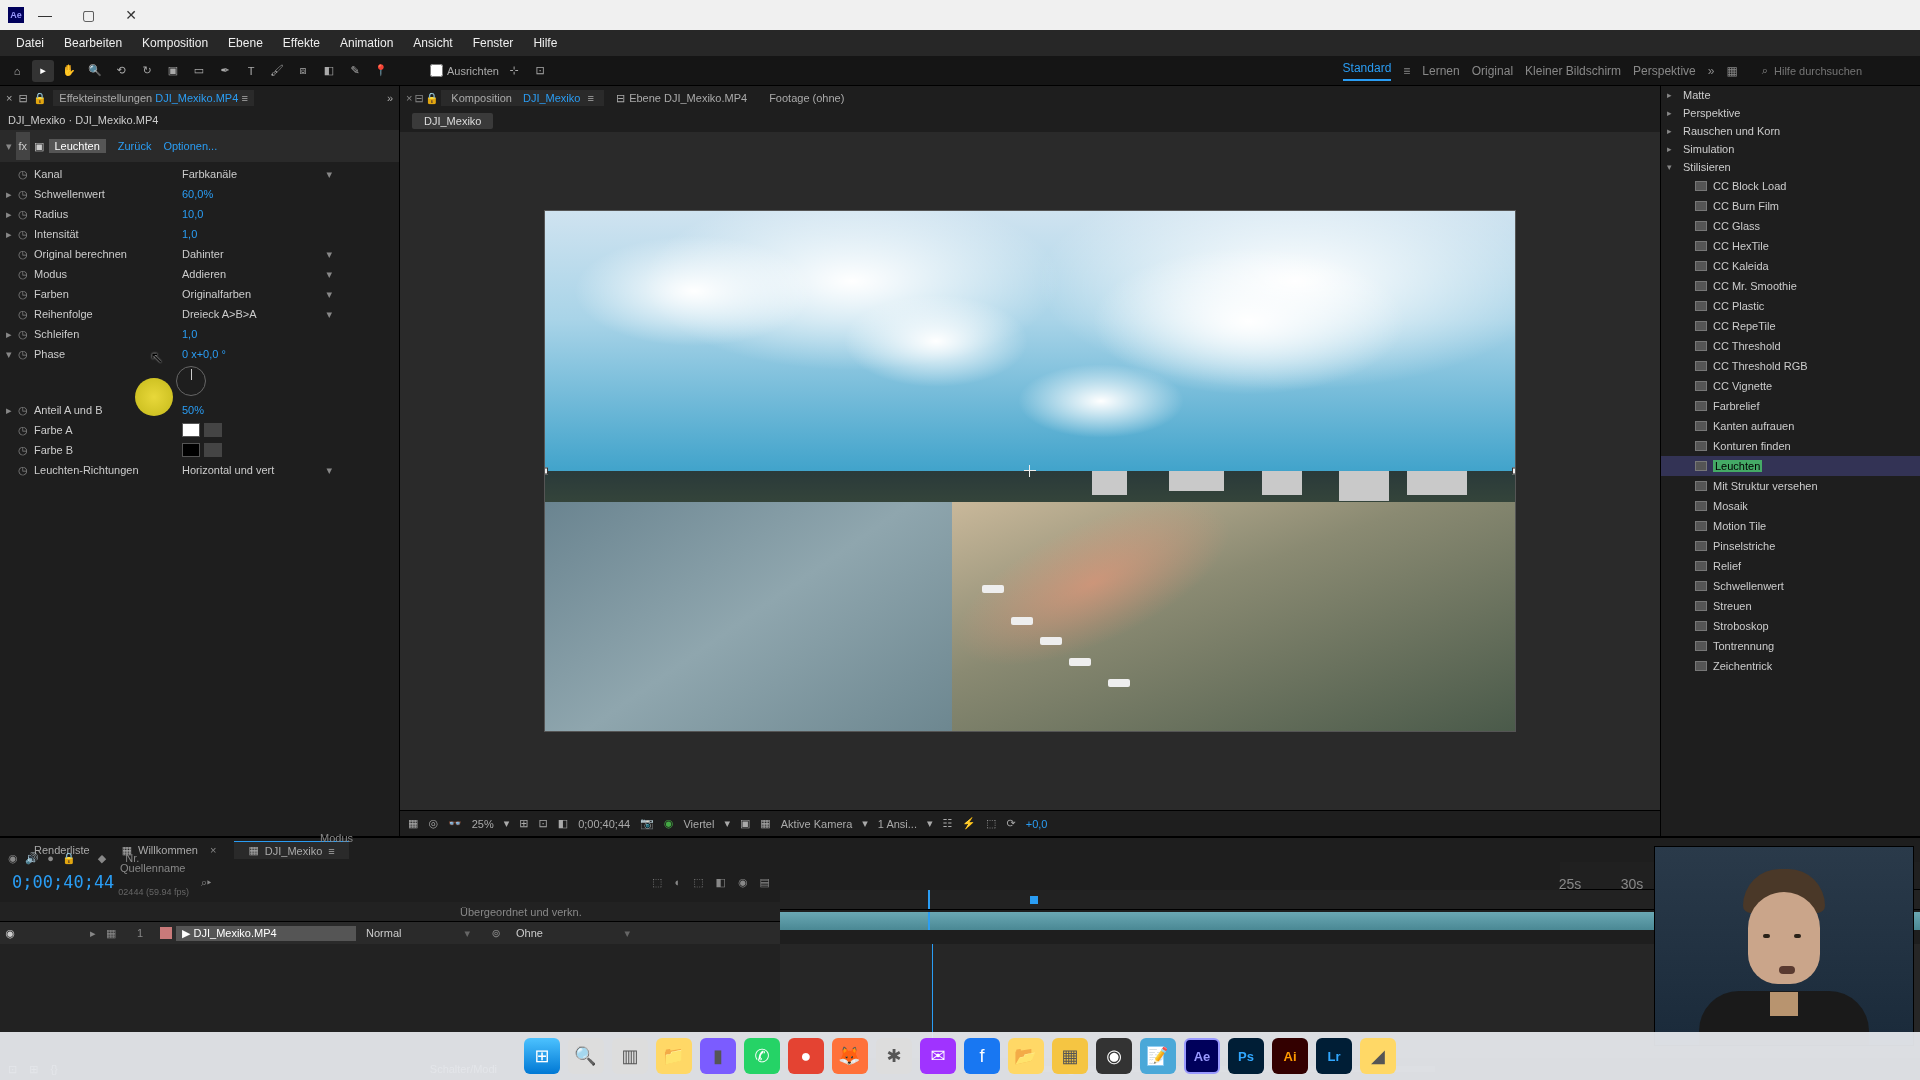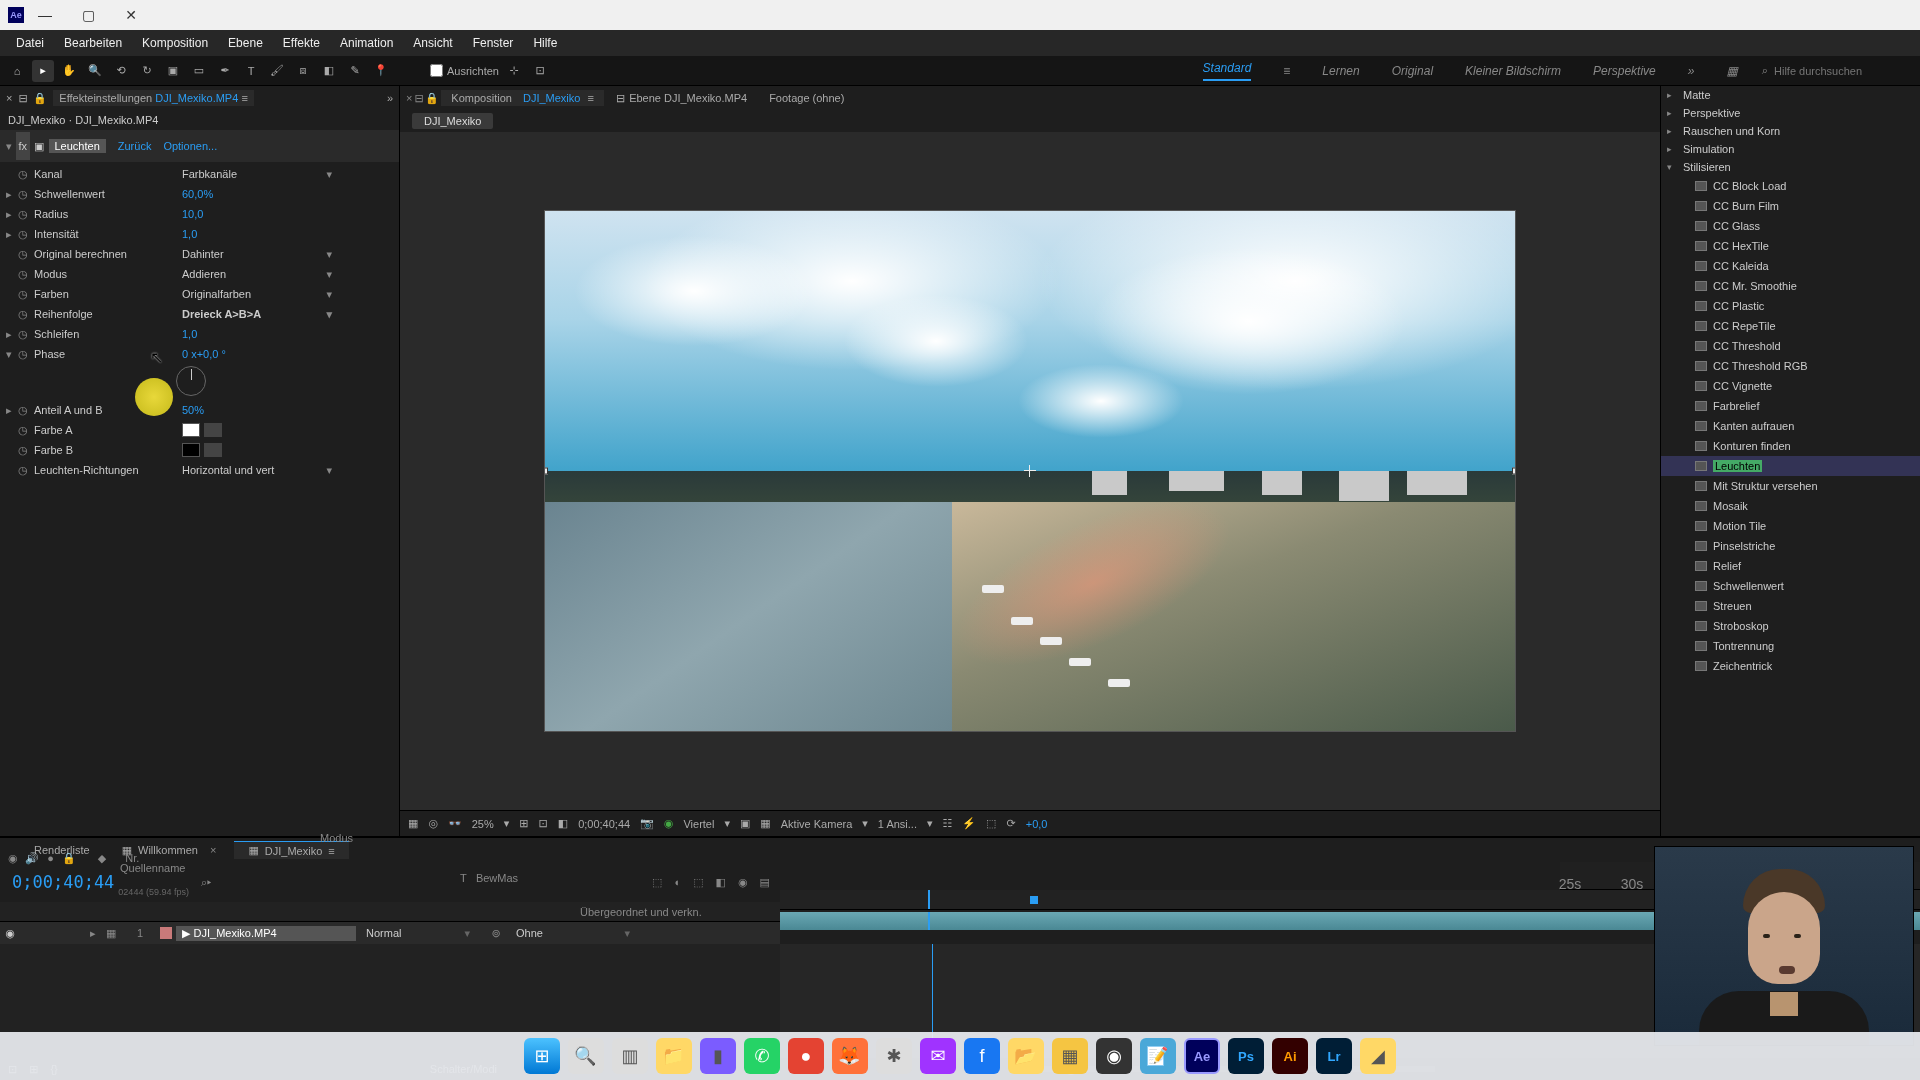--- a/index.html
+++ b/index.html
@@ -8,21 +8,21 @@
 .titlebar .logo { width:16px; height:16px; background:#00005b; color:#9999ff; display:flex; align-items:center; justify-content:center; font-size:9px; font-weight:bold; margin-right:8px; }
 .titlebar .title { flex:1; font-size:12px; }
 .titlebar .winbtns { display:flex; gap:18px; }
 .titlebar .winbtn { cursor:pointer; font-size:14px; padding:0 6px; }
 .menubar { height:26px; background:#272727; display:flex; align-items:center; padding:0 8px; gap:4px; }
 .menubar span { padding:3px 8px; color:#eee; cursor:pointer; font-size:12px; }
 .toolbar { height:30px; background:#151515; border-bottom:1px solid #000; display:flex; align-items:center; padding:0 6px; gap:4px; }
 .toolbar .tb-icon { width:22px; height:22px; display:flex; align-items:center; justify-content:center; color:#aaa; cursor:pointer; border-radius:3px; }
 .toolbar .tb-icon.sel { background:#333; color:#fff; }
 .toolbar .spacer { flex:1; }
-.toolbar .workspaces { display:flex; gap:32px; align-items:center; color:#888;font-style:italic; }
+.toolbar .workspaces { display:flex; gap:12px; align-items:center; color:#888; }
 .toolbar .workspaces span { cursor:pointer; font-size:12px; }
 .toolbar .workspaces span.active { color:#2a9df4; border-bottom:2px solid #2a9df4; padding-bottom:4px; }
 .toolbar .search { display:flex; align-items:center; gap:6px; margin-left:20px; color:#888; }
 .toolbar .search input { background:transparent; border:none; color:#ccc; outline:none; width:140px; }
 
 .main { display:flex; height:calc(100% - 330px); }
 .panel-left { width:400px; background:#1e1e1e; display:flex; flex-direction:column; border-right:1px solid #000; }
 .panel-tabs { height:24px; display:flex; align-items:center; padding:0 6px; gap:6px; font-size:11px; color:#aaa; }
 .panel-tabs .tab { padding:2px 6px; }
 .panel-tabs .tab.active { background:#2a2a2a; }
@@ -278,21 +278,21 @@
           <span class="pname">Farben</span>
           <div class="dd-wrap">
             <span class="pval dd" style="flex:1;">Originalfarben</span>
           </div>
         </div>
       <div class="proprow">
           <span class="twist"></span>
           <span class="stopwatch">◷</span>
           <span class="pname">Reihenfolge</span>
           <div class="dd-wrap">
-            <span class="pval dd" style="flex:1;font-weight:bold;">Dreieck A&gt;B&gt;A</span>
+            <span class="pval dd" style="flex:1;">Dreieck A&gt;B&gt;A</span>
           </div>
         </div>
       <div class="proprow">
           <span class="twist">▸</span>
           <span class="stopwatch">◷</span>
           <span class="pname">Schleifen</span>
           <span class="pval">1,0</span>
         </div>
       <div class="proprow">
           <span class="twist">▾</span>
@@ -528,21 +528,20 @@
             <span>⬚</span>
             <span>◧</span>
             <span>◉</span>
             <span>▤</span>
           </div>
         </div>
         <div class="tl-cols">
           <div class="c1"><span>◉</span><span>🔊</span><span>●</span><span>🔒</span>&nbsp;&nbsp;<span>◆</span>&nbsp;<span>Nr.</span></div>
           <div class="c2">Quellenname</div>
           <div class="c3">Modus</div>
-          <div class="c4"><span>T</span>&nbsp;&nbsp;&nbsp;<span>BewMas</span></div>
           <div class="c5">Übergeordnet und verkn.</div>
         </div>
         <div class="tl-row">
           <span class="eye">◉</span>
           <span style="width:70px;"></span>
           <span class="tri">▸</span>
           <span style="width:14px;color:#888;">▦</span>
           <span class="idx">1</span>
           <span class="color"></span>
           <span class="lname">▶ <span>DJI_Mexiko.MP4</span></span>

